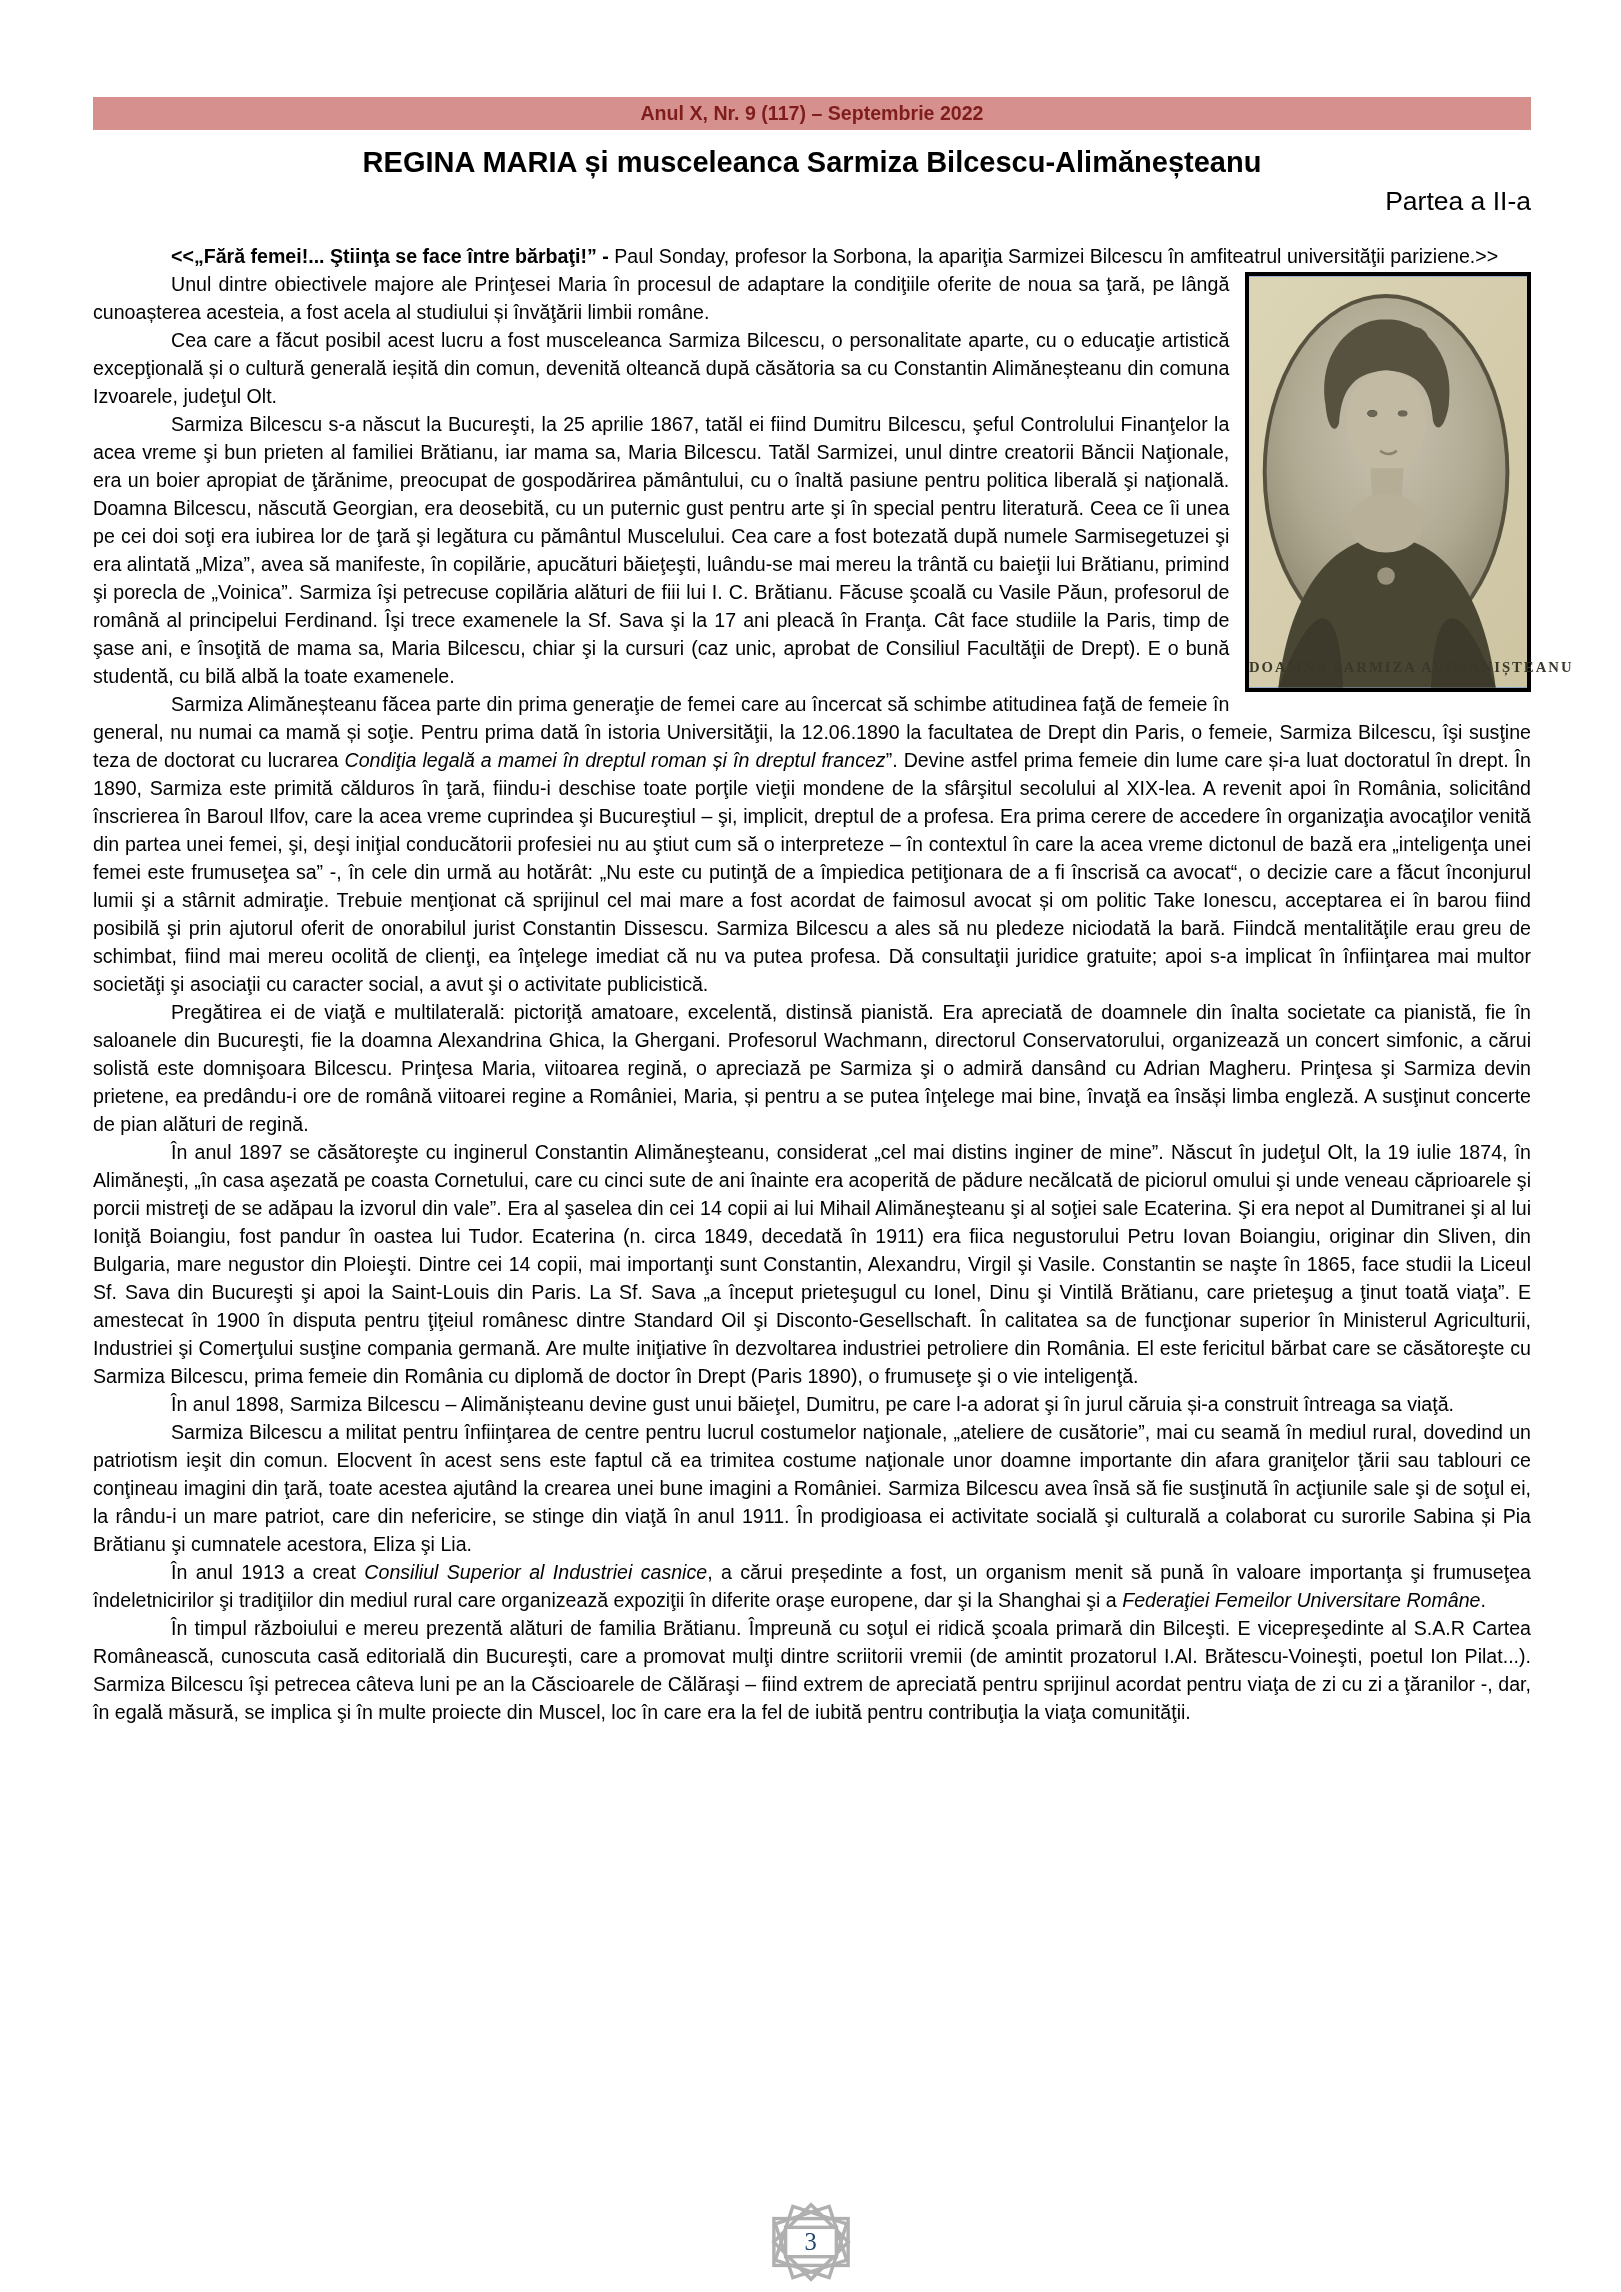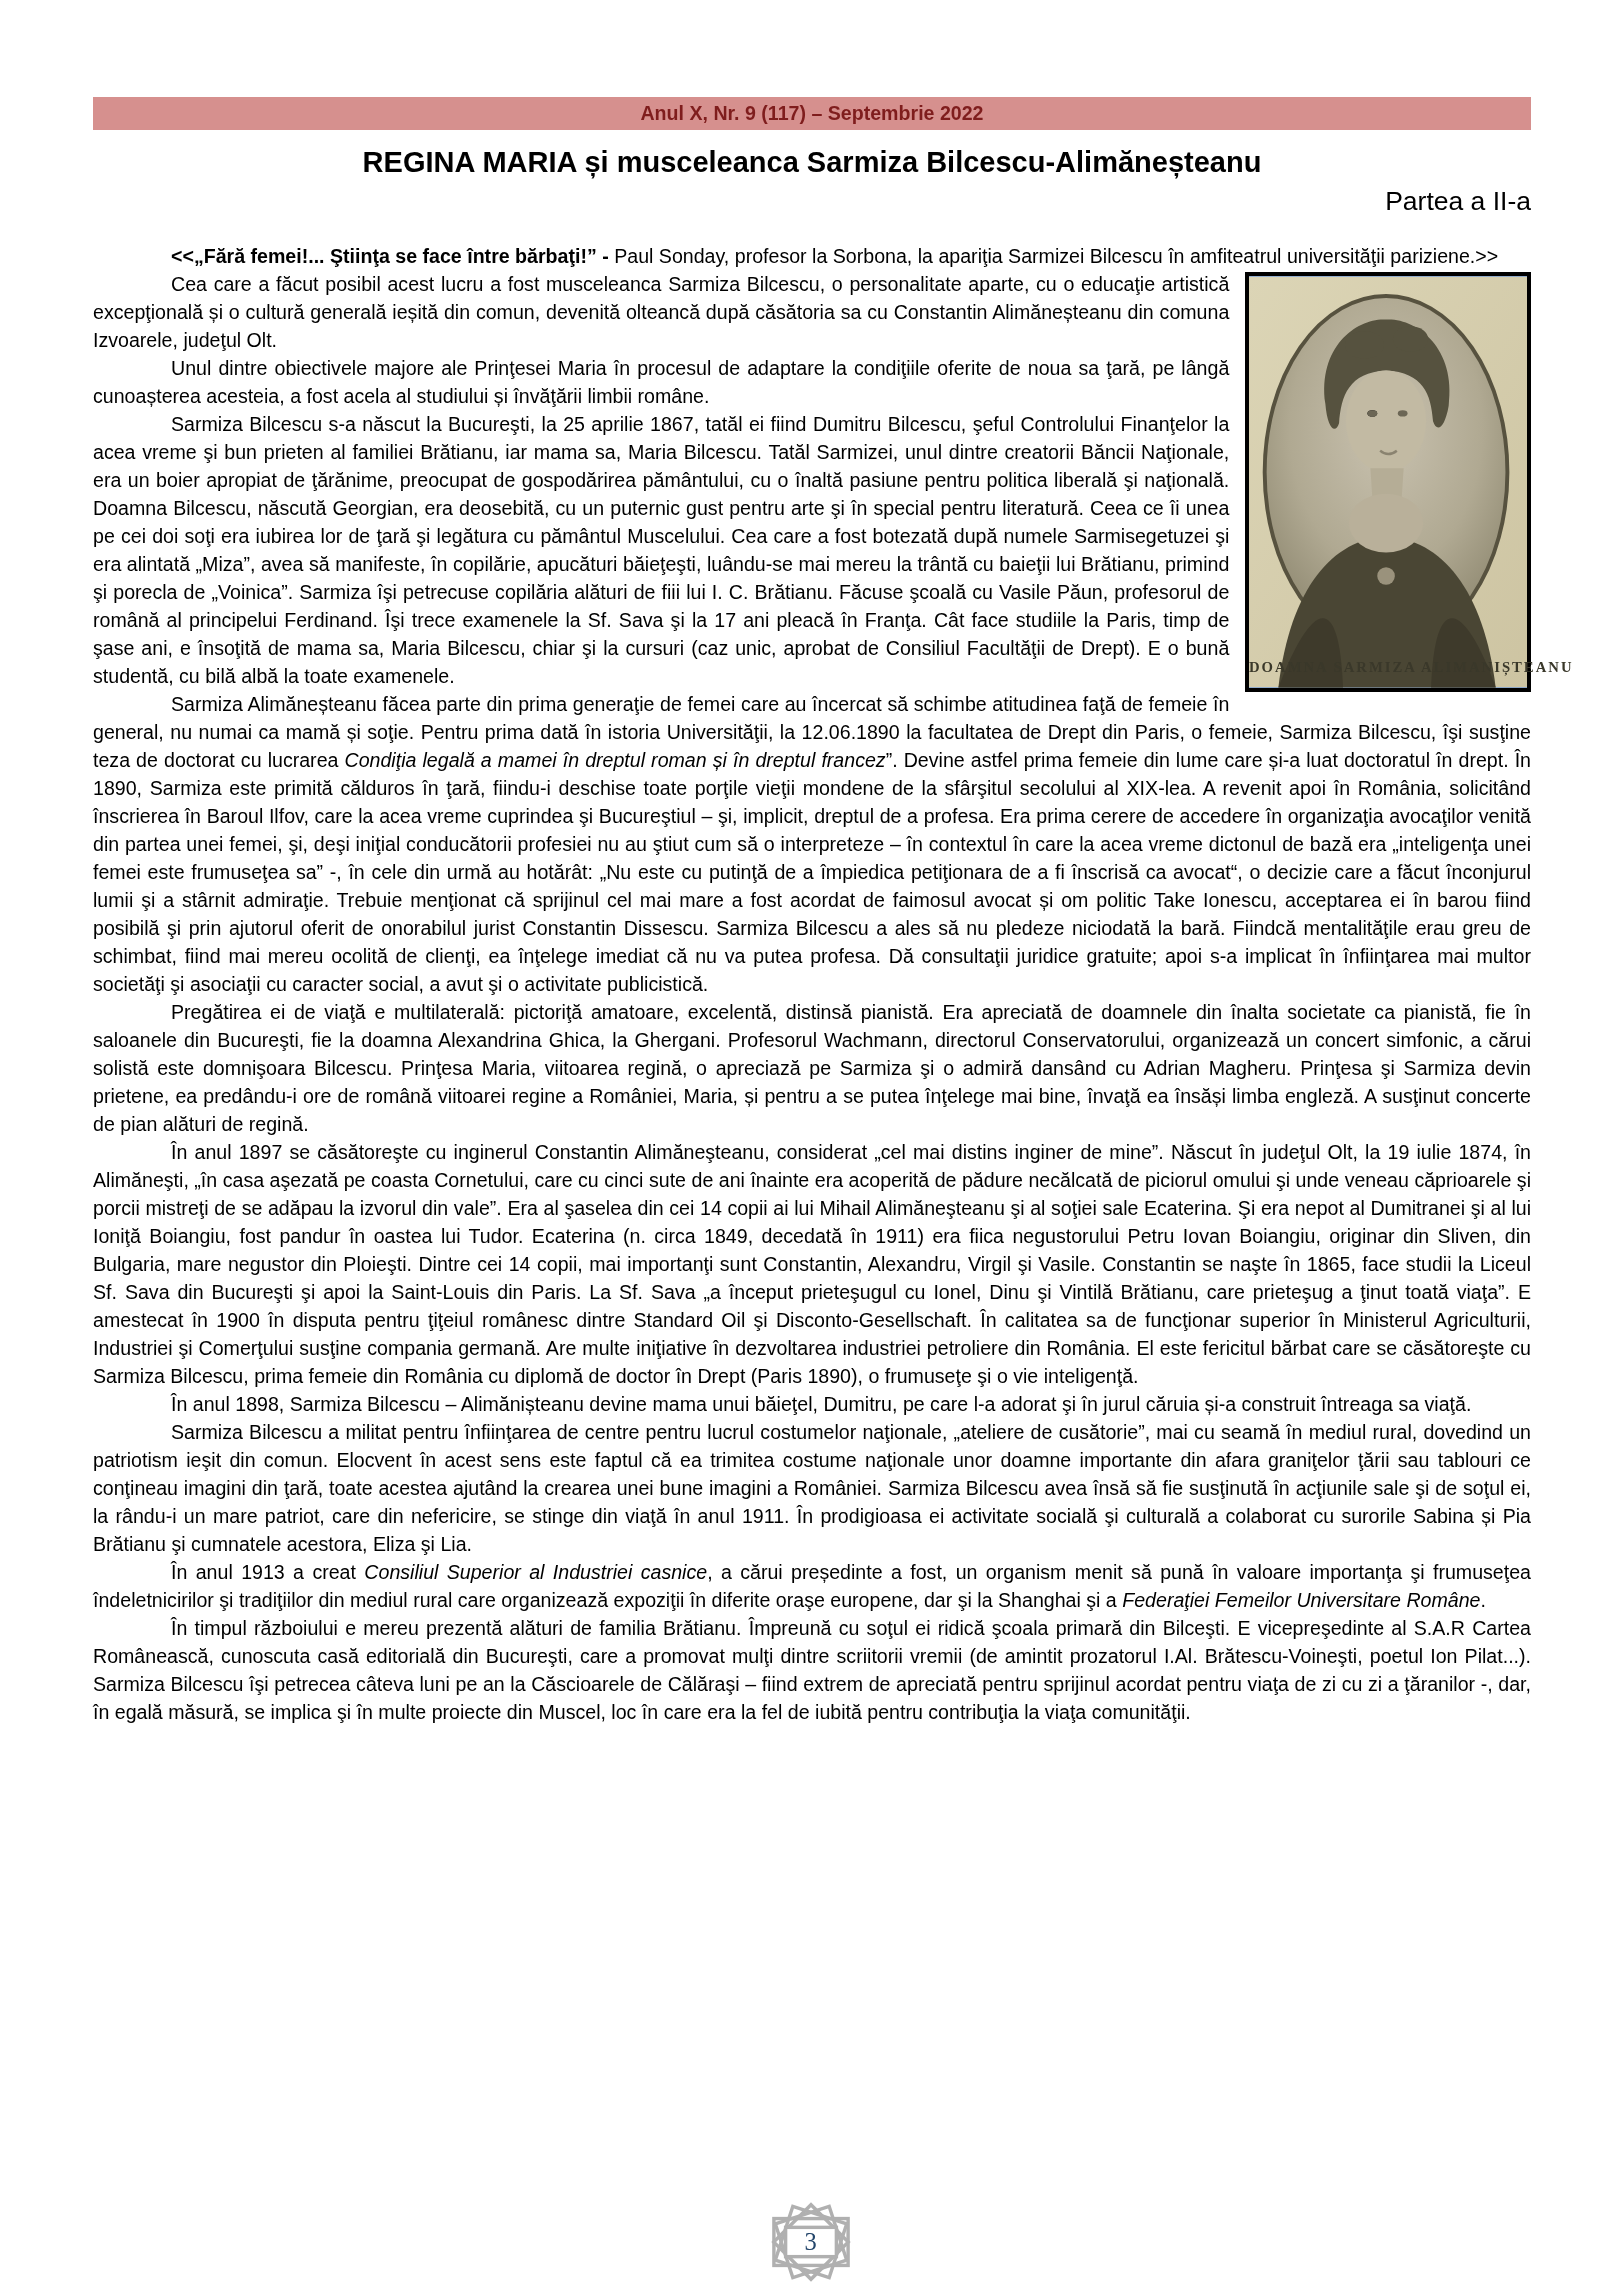--- a/index.html
+++ b/index.html
@@ -84,27 +84,27 @@
         <ellipse cx="140" cy="252" rx="38" ry="30" fill="#b9b09a"></ellipse>
         <path d="M30,420 C60,340 92,312 96,420 Z" fill="#3e3a2b"></path>
         <path d="M252,420 C224,340 190,312 186,420 Z" fill="#3e3a2b"></path>
         <ellipse cx="140" cy="310" rx="12" ry="16" fill="#8f English" opacity="0"></ellipse>
         <circle cx="140" cy="306" r="9" fill="#9a927c"></circle>
       </svg>
       <div class="photo-caption">DOAMNA SARMIZA ALIMANIȘTEANU</div>
     </div>
 
     <div>
+        <p class="para"><span>Unul dintre obiectivele majore ale Prinţesei Maria în procesul de adaptare la condiţiile oferite de noua sa ţară, pe lângă cunoașterea acesteia, a fost acela al studiului și învăţării limbii române.</span></p>
         <p class="para"><span>Cea care a făcut posibil acest lucru a fost musceleanca Sarmiza Bilcescu, o personalitate aparte, cu o educaţie artistică excepţională și o cultură generală ieșită din comun, devenită olteancă după căsătoria sa cu Constantin Alimăneșteanu din comuna Izvoarele, judeţul Olt.</span></p>
-        <p class="para"><span>Unul dintre obiectivele majore ale Prinţesei Maria în procesul de adaptare la condiţiile oferite de noua sa ţară, pe lângă cunoașterea acesteia, a fost acela al studiului și învăţării limbii române.</span></p>
         <p class="para"><span>Sarmiza Bilcescu s-a născut la Bucureşti, la 25 aprilie 1867, tatăl ei fiind Dumitru Bilcescu, şeful Controlului Finanţelor la acea vreme şi bun prieten al familiei Brătianu, iar mama sa, Maria Bilcescu. Tatăl Sarmizei, unul dintre creatorii Băncii Naţionale, era un boier apropiat de ţărănime, preocupat de gospodărirea pământului, cu o înaltă pasiune pentru politica liberală şi naţională. Doamna Bilcescu, născută Georgian, era deosebită, cu un puternic gust pentru arte şi în special pentru literatură. Ceea ce îi unea pe cei doi soţi era iubirea lor de ţară şi legătura cu pământul Muscelului. Cea care a fost botezată după numele Sarmisegetuzei şi era alintată „Miza”, avea să manifeste, în copilărie, apucături băieţeşti, luându-se mai mereu la trântă cu baieţii lui Brătianu, primind şi porecla de „Voinica”. Sarmiza îşi petrecuse copilăria alături de fiii lui I. C. Brătianu. Făcuse şcoală cu Vasile Păun, profesorul de română al principelui Ferdinand. Îşi trece examenele la Sf. Sava şi la 17 ani pleacă în Franţa. Cât face studiile la Paris, timp de şase ani, e însoţită de mama sa, Maria Bilcescu, chiar şi la cursuri (caz unic, aprobat de Consiliul Facultăţii de Drept). E o bună studentă, cu bilă albă la toate examenele.</span></p>
         <p class="para"><span>Sarmiza Alimăneșteanu făcea parte din prima generaţie de femei care au încercat să schimbe atitudinea faţă de femeie în general, nu numai ca mamă și soţie. Pentru prima dată în istoria Universităţii, la 12.06.1890 la facultatea de Drept din Paris, o femeie, Sarmiza Bilcescu, îşi susţine teza de doctorat cu lucrarea </span><em>Condiţia legală a mamei în dreptul roman și în dreptul francez</em><span>”. Devine astfel prima femeie din lume care și-a luat doctoratul în drept.  În 1890, Sarmiza este primită călduros în ţară, fiindu-i deschise toate porţile vieţii mondene de la sfârşitul secolului al XIX-lea. A revenit apoi în România, solicitând înscrierea în Baroul Ilfov, care la acea vreme cuprindea şi Bucureştiul – şi, implicit, dreptul de a profesa. Era prima cerere de accedere în organizaţia avocaţilor venită din partea unei femei, şi, deşi iniţial conducătorii profesiei nu au ştiut cum să o interpreteze – în contextul în care la acea vreme dictonul de bază era „inteligenţa unei femei este frumuseţea sa” -, în cele din urmă au hotărât: „Nu este cu putinţă de a împiedica petiţionara de a fi înscrisă ca avocat“, o decizie care a făcut înconjurul lumii şi a stârnit admiraţie. Trebuie menţionat că sprijinul cel mai mare a fost acordat de faimosul avocat și om politic Take Ionescu, acceptarea ei în barou fiind posibilă şi prin ajutorul oferit de onorabilul jurist Constantin Dissescu. Sarmiza Bilcescu a ales să nu pledeze niciodată la bară. Fiindcă mentalităţile erau greu de schimbat, fiind mai mereu ocolită de clienţi, ea înţelege imediat că nu va putea profesa. Dă consultaţii juridice gratuite; apoi s-a implicat în înfiinţarea mai multor societăţi şi asociaţii cu caracter social, a avut şi o activitate publicistică.</span></p>
         <p class="para"><span>Pregătirea ei de viaţă e multilaterală: pictoriţă amatoare, excelentă, distinsă pianistă. Era apreciată de doamnele din înalta societate ca pianistă, fie în saloanele din Bucureşti, fie la doamna Alexandrina Ghica, la Ghergani. Profesorul Wachmann, directorul Conservatorului, organizează un concert simfonic, a cărui solistă este domnişoara Bilcescu. Prinţesa Maria, viitoarea regină, o apreciază pe Sarmiza şi o admiră dansând cu Adrian Magheru. Prinţesa şi Sarmiza devin prietene, ea predându-i ore de română viitoarei regine a României, Maria,  și pentru a se putea înţelege mai bine, învaţă ea însăși limba engleză. A susţinut concerte de pian alături de regină.</span></p>
         <p class="para"><span>În anul 1897 se căsătoreşte cu inginerul Constantin Alimăneşteanu, considerat „cel mai distins inginer de mine”. Născut în judeţul Olt, la 19 iulie 1874, în Alimăneşti, „în casa aşezată pe coasta Cornetului, care cu cinci sute de ani înainte era acoperită de pădure necălcată de piciorul omului şi unde veneau căprioarele şi porcii mistreţi de se adăpau la izvorul din vale”. Era al şaselea din cei 14 copii ai lui Mihail Alimăneşteanu şi al soţiei sale Ecaterina. Şi era nepot al Dumitranei şi al lui Ioniţă Boiangiu, fost pandur în oastea lui Tudor. Ecaterina (n. circa 1849, decedată în 1911) era fiica negustorului Petru Iovan Boiangiu, originar din Sliven, din Bulgaria, mare negustor din Ploieşti. Dintre cei 14 copii, mai importanţi sunt Constantin, Alexandru, Virgil şi Vasile. Constantin se naşte în 1865, face studii la Liceul Sf. Sava din Bucureşti şi apoi la Saint-Louis din Paris. La Sf. Sava „a început prieteşugul cu Ionel, Dinu şi Vintilă Brătianu, care prieteşug a ţinut toată viaţa”. E amestecat în 1900 în disputa pentru ţiţeiul românesc dintre Standard Oil şi Disconto-Gesellschaft. În calitatea sa de funcţionar superior în Ministerul Agriculturii, Industriei şi Comerţului susţine compania germană. Are multe iniţiative în dezvoltarea industriei petroliere din România. El este fericitul bărbat care se căsătoreşte cu Sarmiza Bilcescu, prima femeie din România cu diplomă de doctor în Drept (Paris 1890), o frumuseţe şi o vie inteligenţă.</span></p>
-        <p class="para"><span>În anul 1898, Sarmiza Bilcescu – Alimănișteanu  devine mama unui băieţel, Dumitru, pe care l-a adorat şi în jurul căruia și-a construit întreaga sa viaţă.</span></p>
+        <p class="para"><span>În anul 1898, Sarmiza Bilcescu – Alimănișteanu  devine gust unui băieţel, Dumitru, pe care l-a adorat şi în jurul căruia și-a construit întreaga sa viaţă.</span></p>
         <p class="para"><span>Sarmiza Bilcescu a militat pentru înfiinţarea de centre pentru lucrul costumelor naţionale, „ateliere de cusătorie”, mai cu seamă în mediul rural, dovedind un patriotism ieşit din comun. Elocvent în acest sens este faptul că ea trimitea costume naţionale unor doamne importante din afara graniţelor ţării sau tablouri ce conţineau imagini din ţară, toate acestea ajutând la crearea unei bune imagini a României. Sarmiza Bilcescu avea însă să fie susţinută în acţiunile sale şi de soţul ei, la rându-i un mare patriot, care din nefericire, se stinge din viaţă în anul 1911. În prodigioasa ei activitate socială şi culturală a colaborat cu surorile Sabina și Pia Brătianu şi cumnatele acestora, Eliza şi Lia.</span></p>
         <p class="para"><span>În anul 1913 a creat </span><em>Consiliul Superior al Industriei casnice</em><span>, a cărui președinte a fost, un organism menit să pună în valoare importanţa şi frumuseţea îndeletnicirilor şi tradiţiilor din mediul rural care organizează expoziţii în diferite oraşe europene, dar şi la Shanghai şi a </span><em>Federaţiei Femeilor Universitare Române</em><span>.</span></p>
         <p class="para"><span>În timpul războiului e mereu prezentă alături de familia Brătianu. Împreună cu soţul ei ridică şcoala primară din Bilceşti. E vicepreşedinte al S.A.R Cartea Românească, cunoscuta casă editorială din Bucureşti, care a promovat mulţi dintre scriitorii vremii (de amintit prozatorul  I.Al. Brătescu-Voineşti, poetul Ion Pilat...).  Sarmiza Bilcescu îşi petrecea câteva luni pe an la Căscioarele de Călăraşi – fiind extrem de apreciată pentru sprijinul acordat pentru viaţa de zi cu zi a ţăranilor -, dar, în egală măsură, se implica şi în multe proiecte din Muscel, loc în care era la fel de iubită pentru contribuţia la viaţa comunităţii.</span></p>
       </div>
 
   </div>
 </div>
 
 <div class="ornament">
   <svg width="98" height="82" viewBox="0 0 100 84" xmlns="http://www.w3.org/2000/svg">

